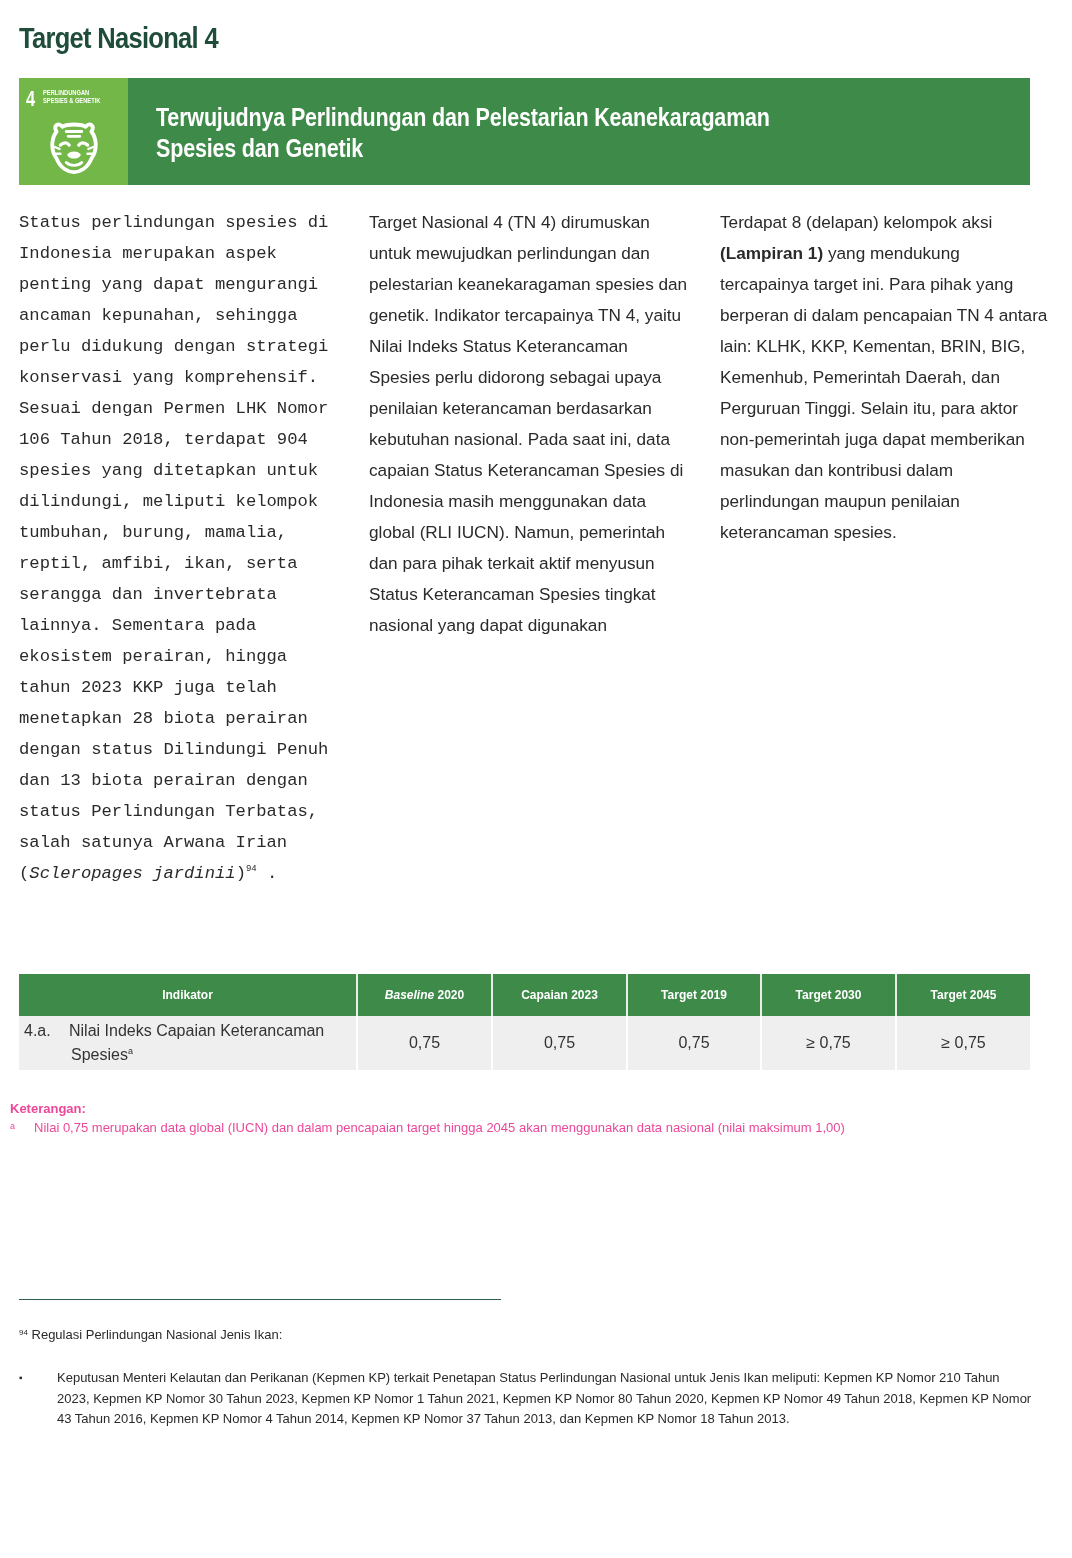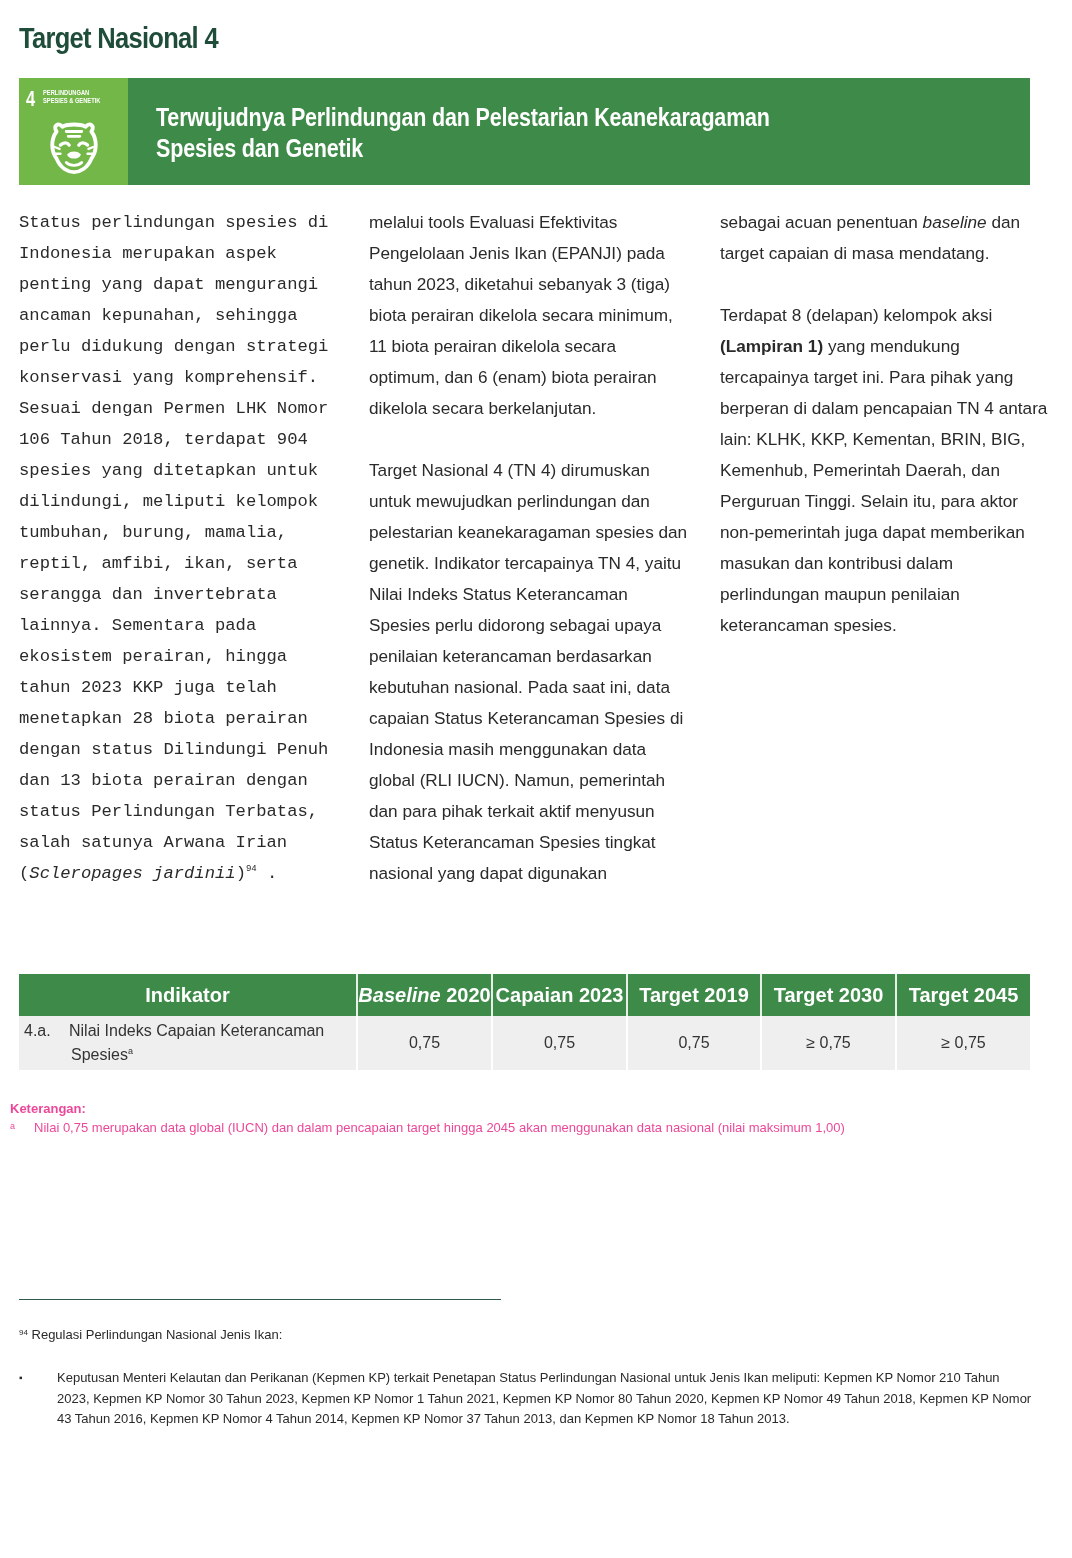--- a/index.html
+++ b/index.html
@@ -12,21 +12,21 @@
   .badge-icon { position: absolute; left: 26px; top: 40px; width: 58px; height: 58px; }
   .banner-title { position: absolute; left: 137px; top: 24px; font-size: 25px; font-weight: bold; color: #fff; line-height: 31px; transform: scaleX(0.86); transform-origin: left top; white-space: nowrap; letter-spacing: -0.2px; }
   .col { position: absolute; top: 207px; font-size: 17.2px; line-height: 31px; color: #2a2a2a; }
   .col p { margin: 0; }
   .col p + p { margin-top: 31px; }
   .col1 { left: 19px; width: 330px; font-family: Liberation Mono, monospace; }
   .col2 { left: 369px; width: 320px; }
   .col3 { left: 720px; width: 330px; }
   sup.fn { font-size: 9px; vertical-align: 7px; line-height: 0; }
   table.ind { position: absolute; left: 19px; top: 974px; width: 1011px; border-collapse: collapse; font-size: 16px; }
-  table.ind th { background: #3e8a48; color: #fff; font-weight: bold; height: 42px; border-right: 2px solid #e8efe8; padding: 0; text-align: center; font-size: 20px; }
+  table.ind th { background: #3e8a48; color: #fff; font-weight: bold; height: 42px; border-right: 2px solid #e8efe8; padding: 0; text-align: center; font-size: 12px; }
   table.ind th:last-child { border-right: none; }
   table.ind td { background: #efefef; height: 54px; border-right: 2px solid #ffffff; text-align: center; color: #333; padding: 0; }
   table.ind td:last-child { border-right: none; }
   table.ind td.indname { text-align: left; vertical-align: middle; }
   .indrow { display: flex; padding-left: 5px; line-height: 24px; }
   .indcode { width: 45px; flex: none; }
   .indtext { width: 270px; }
   .indtext .l2 { padding-left: 2px; }
   sup.a { font-size: 9px; vertical-align: 6px; line-height: 0; }
   .notes { position: absolute; left: 10px; top: 1101px; font-size: 13px; color: #ec4899; }
@@ -64,26 +64,24 @@
     <div>Terwujudnya Perlindungan dan Pelestarian Keanekaragaman</div>
     <div>Spesies dan Genetik</div>
   </div>
 </div>
 
 <div class="col col1">
   <p><span>Status perlindungan spesies di Indonesia merupakan aspek penting yang dapat mengurangi ancaman kepunahan, sehingga perlu didukung dengan strategi konservasi yang komprehensif. Sesuai dengan Permen LHK Nomor 106 Tahun 2018, terdapat 904 spesies yang ditetapkan untuk dilindungi, meliputi kelompok tumbuhan, burung, mamalia, reptil, amfibi, ikan, serta serangga dan invertebrata lainnya. Sementara pada ekosistem perairan, hingga tahun 2023 KKP juga telah menetapkan 28 biota perairan dengan status Dilindungi Penuh dan 13 biota perairan dengan status Perlindungan Terbatas, salah satunya Arwana Irian (</span><i>Scleropages jardinii</i><span>)</span><sup class="fn">94</sup><span> .</span></p>
 </div>
 
 <div class="col col2">
-  <p>melalui tools Evaluasi Efektivitas Pengelolaan Jenis Ikan (EPANJI) pada tahun 2023, diketahui sebanyak 3 (tiga) biota perairan dikelola secara minimum, 11 biota perairan dikelola secara optimum, dan 6 (enam) biota perairan dikelola secara berkelanjutan.</p>
   <p>Target Nasional 4 (TN 4) dirumuskan untuk mewujudkan perlindungan dan pelestarian keanekaragaman spesies dan genetik. Indikator tercapainya TN 4, yaitu Nilai Indeks Status Keterancaman Spesies perlu didorong sebagai upaya penilaian keterancaman berdasarkan kebutuhan nasional. Pada saat ini, data capaian Status Keterancaman Spesies di Indonesia masih menggunakan data global (RLI IUCN). Namun, pemerintah dan para pihak terkait aktif menyusun Status Keterancaman Spesies tingkat nasional yang dapat digunakan</p>
 </div>
 
 <div class="col col3">
-  <p><span>sebagai acuan penentuan </span><i>baseline</i><span> dan target capaian di masa mendatang.</span></p>
   <p><span>Terdapat 8 (delapan) kelompok aksi </span><b>(Lampiran 1)</b><span> yang mendukung tercapainya target ini. Para pihak yang berperan di dalam pencapaian TN 4 antara lain: KLHK, KKP, Kementan, BRIN, BIG, Kemenhub, Pemerintah Daerah, dan Perguruan Tinggi. Selain itu, para aktor non-pemerintah juga dapat memberikan masukan dan kontribusi dalam perlindungan maupun penilaian keterancaman spesies.</span></p>
 </div>
 
 <table class="ind">
   <colgroup>
     <col style="width:338px">
       <col style="width:135px">
       <col style="width:135px">
       <col style="width:134px">
       <col style="width:135px">

